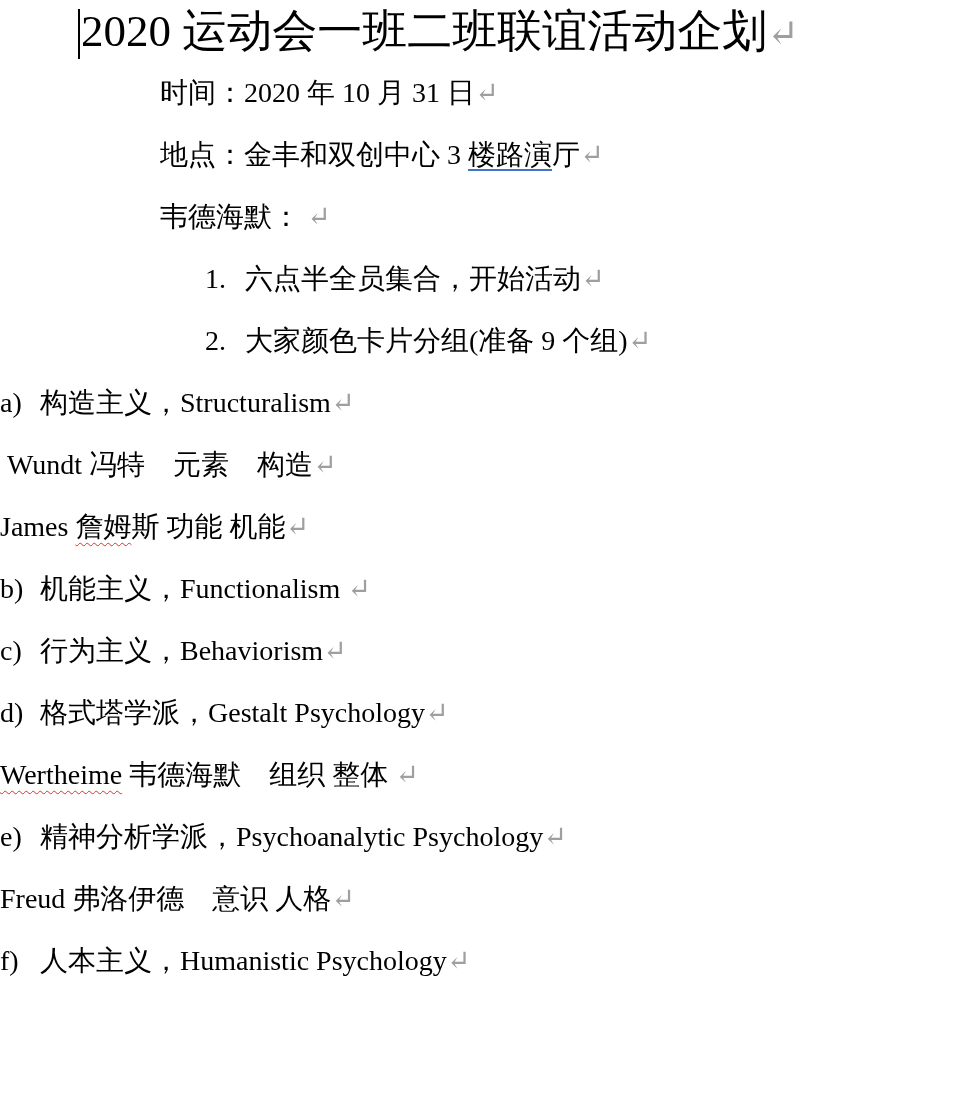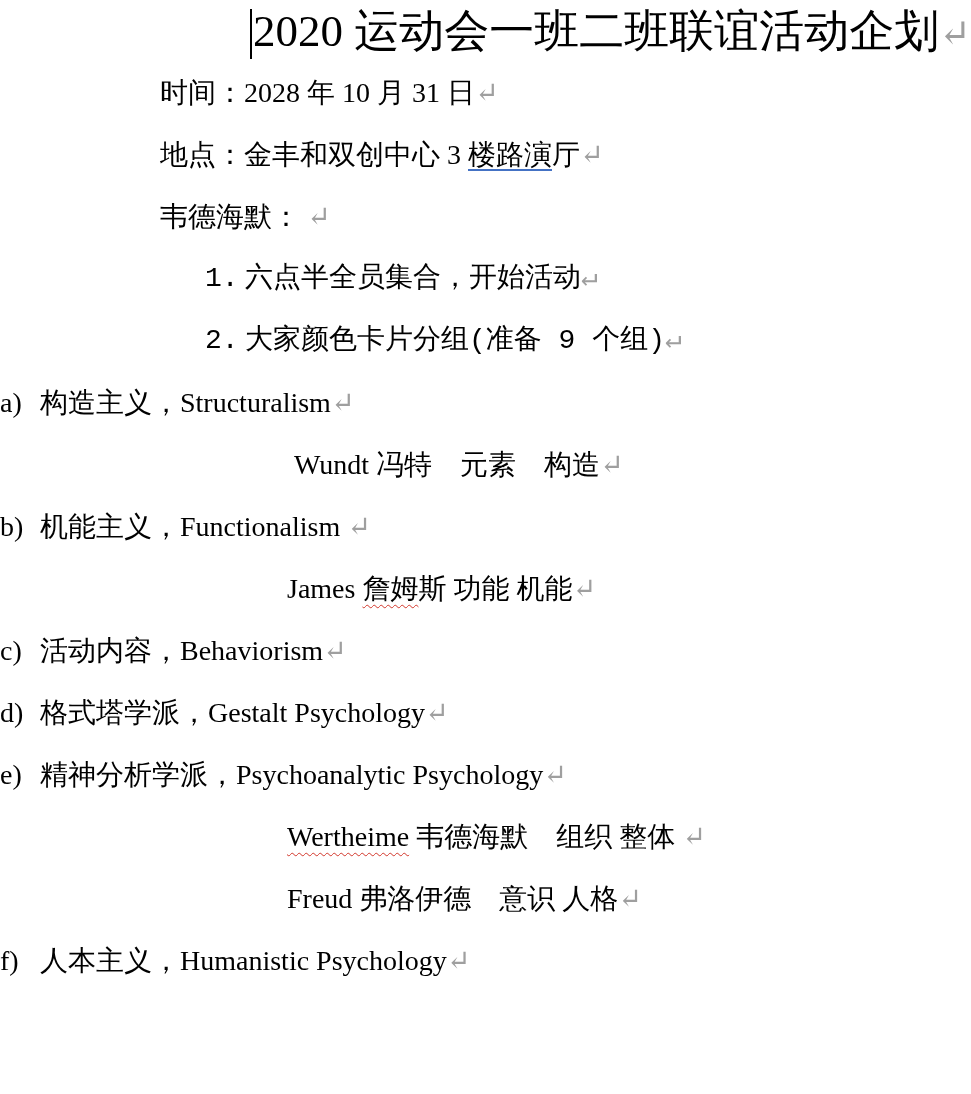--- a/index.html
+++ b/index.html
@@ -15,43 +15,43 @@
     color: #000000;
   }
   .page {
     width: 971px;
     height: 1114px;
   }
   .title-line {
     height: 62px;
     line-height: 62px;
     font-size: 45px;
-    padding-left: 108px;
-    text-align: right;
+    padding-left: 78px;
+    text-align: left;
     white-space: pre;
   }
   .caret {
     display: inline-block;
     width: 2px;
     height: 50px;
     background: #000000;
     vertical-align: middle;
     margin-right: 1px;
     margin-bottom: 4px;
   }
   .line {
     height: 62px;
     line-height: 62px;
     font-size: 28px;
     white-space: pre-wrap;
   }
   .l0   { padding-left: 160px; }
-  .lnum { padding-left: 205px; font-family: Liberation Mono, monospace; }
+  .lnum { padding-left: 205px; }
   .llet { }
-  .lsub { padding-left: 287px; }
+  .lsub { }
   .marker {
     display: inline-block;
     width: 40px;
   }
   .pilcrow {
     color: #9f9f9f;
   }
   .title-line .pilcrow {
     font-size: 38px;
   }
@@ -71,45 +71,45 @@
     margin-top: 8px;
   }
 </style>
 </head>
 <body>
 
 <div class="page">
 
   <div class="title-line"><span class="caret"></span><span>2020 运动会一班二班联谊活动企划</span><span class="pilcrow">↵</span></div>
 
-  <div class="line l0"><span>时间：2028 年 10 月 31 日</span><span class="pilcrow">↵</span></div>
+  <div class="line l0"><span>时间：2020 年 10 月 31 日</span><span class="pilcrow">↵</span></div>
 
   <div class="line l0"><span>地点：金丰和双创中心 3 </span><span class="gr-err">楼路演</span><span>厅</span><span class="pilcrow">↵</span></div>
 
 
   <div class="line l0"><span>韦德海默： </span><span class="pilcrow">↵</span></div>
 
   <div class="line lnum"><span class="marker">1.</span><span>六点半全员集合，开始活动</span><span class="pilcrow">↵</span></div>
 
   <div class="line lnum"><span class="marker">2.</span><span>大家颜色卡片分组(准备 9 个组)</span><span class="pilcrow">↵</span></div>
 
   <div class="line llet"><span class="marker">a)</span><span>构造主义，Structuralism</span><span class="pilcrow">↵</span></div>
 
   <div class="line lsub"><span> Wundt 冯特　元素　构造</span><span class="pilcrow">↵</span></div>
 
+  <div class="line lsub"><span>James </span><span class="sp-err">詹姆</span><span>斯 功能 机能</span><span class="pilcrow">↵</span></div>
+
   <div class="line llet"><span class="marker">b)</span><span>机能主义，Functionalism </span><span class="pilcrow">↵</span></div>
 
-  <div class="line lsub"><span>James </span><span class="sp-err">詹姆</span><span>斯 功能 机能</span><span class="pilcrow">↵</span></div>
-
-  <div class="line llet"><span class="marker">c)</span><span>活动内容，Behaviorism</span><span class="pilcrow">↵</span></div>
+  <div class="line llet"><span class="marker">c)</span><span>行为主义，Behaviorism</span><span class="pilcrow">↵</span></div>
 
 
   <div class="line llet"><span class="marker">d)</span><span>格式塔学派，Gestalt Psychology</span><span class="pilcrow">↵</span></div>
 
+  <div class="line lsub"><span class="sp-err">Wertheime</span><span> 韦德海默　组织 整体 </span><span class="pilcrow">↵</span></div>
+
   <div class="line llet"><span class="marker">e)</span><span>精神分析学派，Psychoanalytic Psychology</span><span class="pilcrow">↵</span></div>
-
-  <div class="line lsub"><span class="sp-err">Wertheime</span><span> 韦德海默　组织 整体 </span><span class="pilcrow">↵</span></div>
 
   <div class="line lsub"><span>Freud 弗洛伊德　意识 人格</span><span class="pilcrow">↵</span></div>
 
   <div class="line llet"><span class="marker">f)</span><span>人本主义，Humanistic Psychology</span><span class="pilcrow">↵</span></div>
 
 </div>
 
 </body></html>

